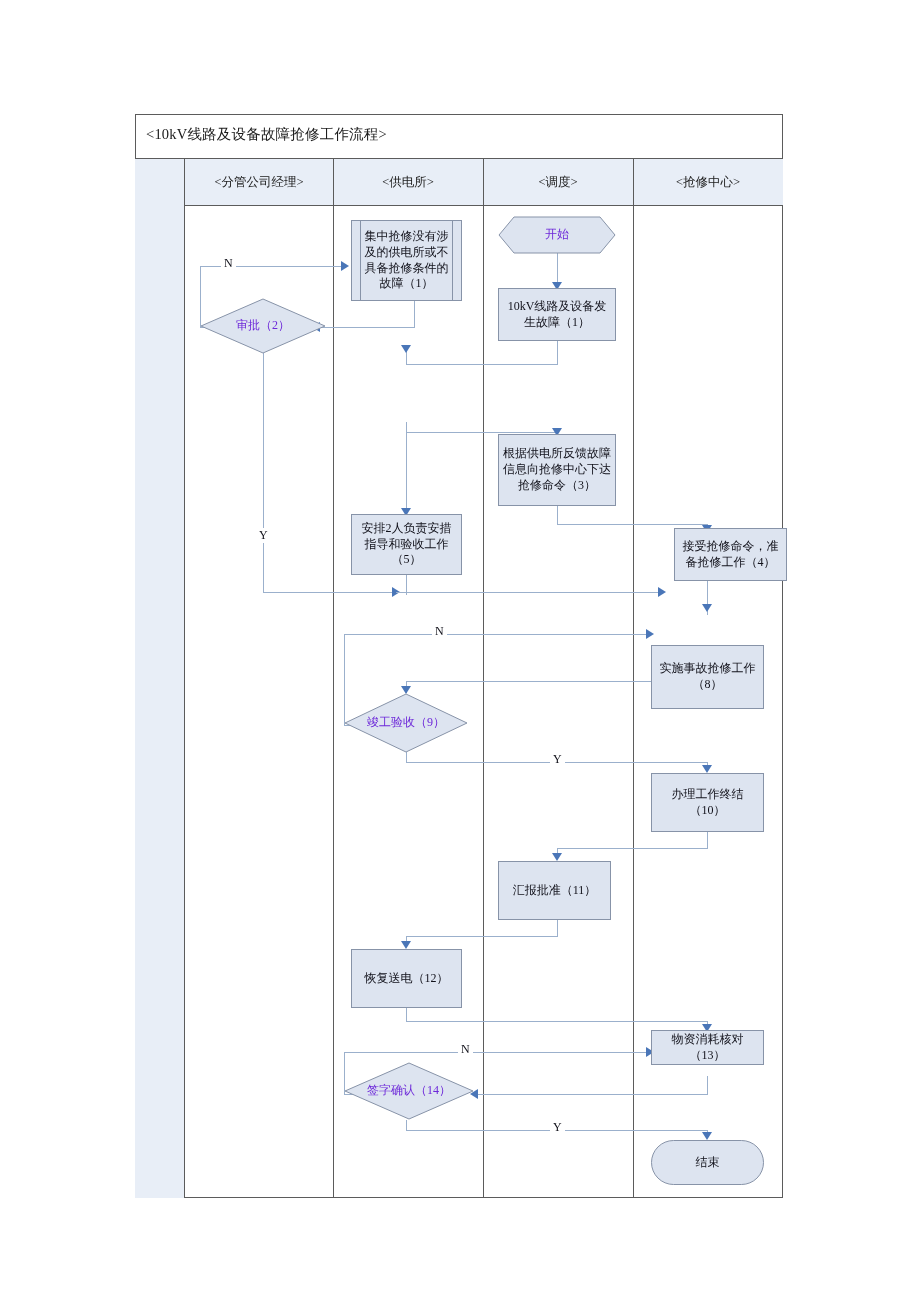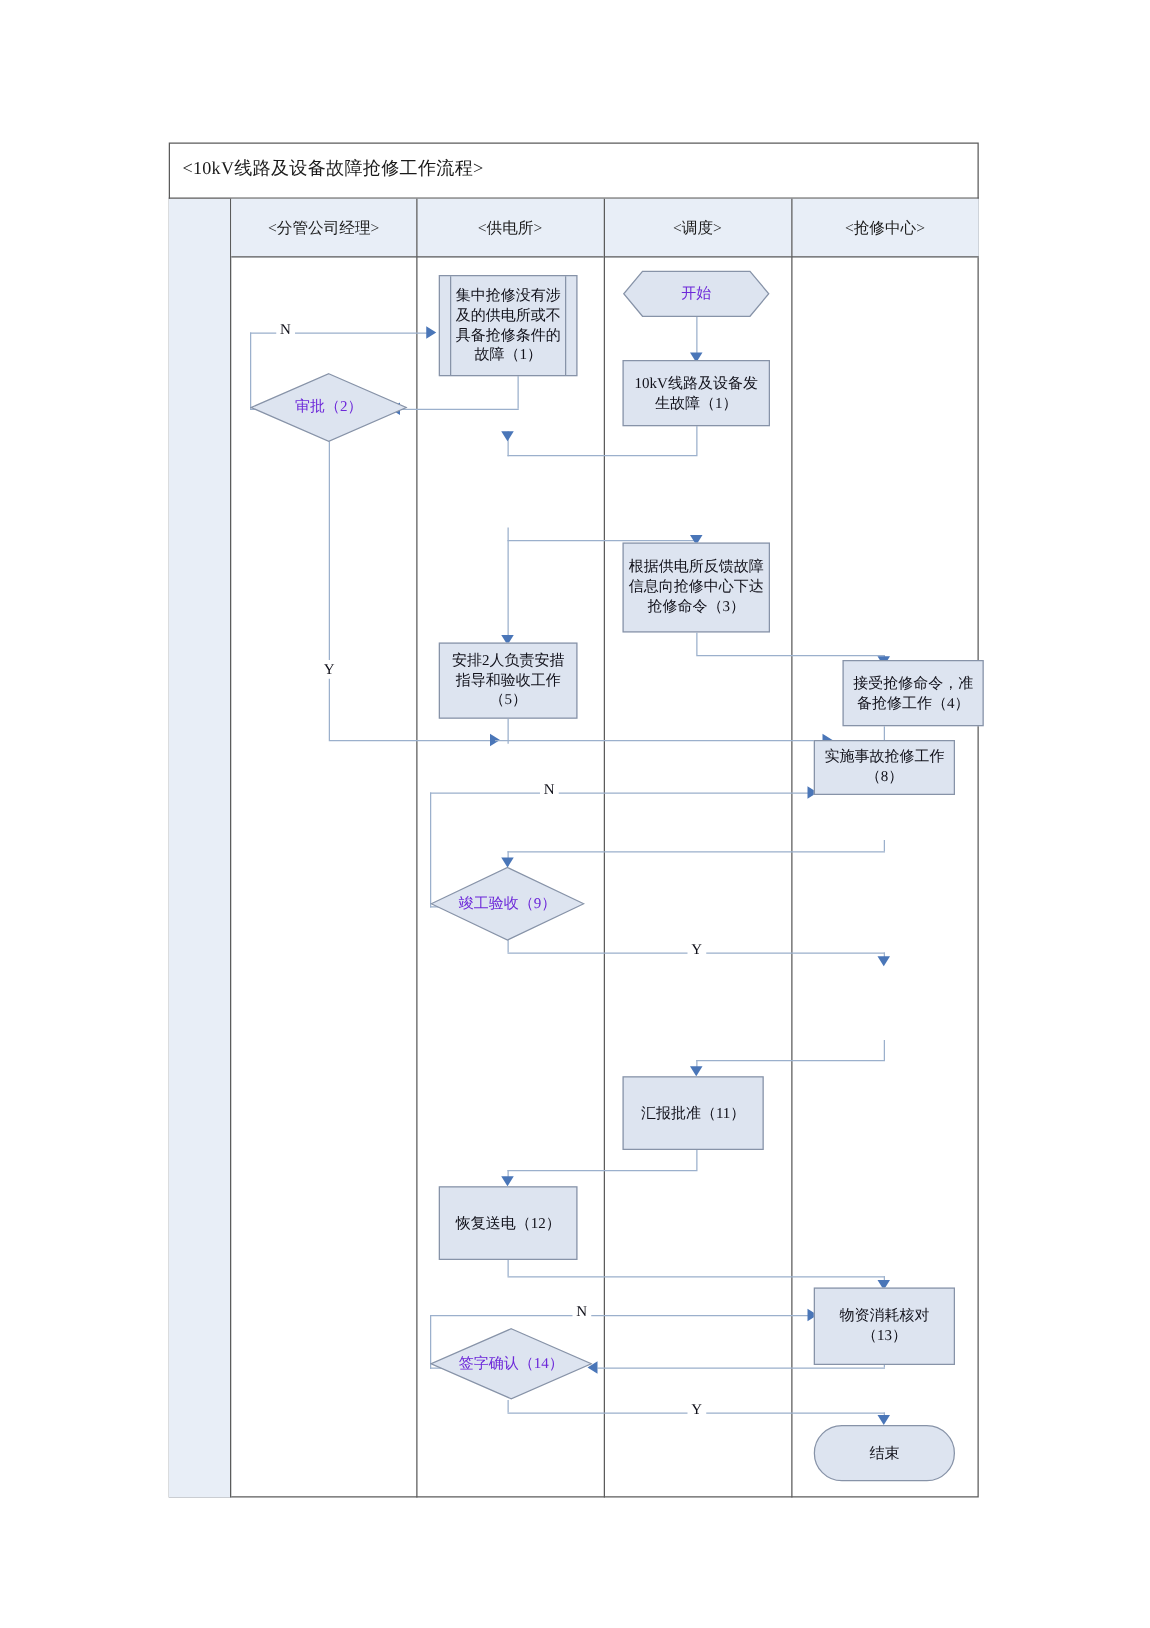--- a/index.html
+++ b/index.html
@@ -191,41 +191,44 @@
   </div>
 
   <div class="node proc" style="left:351px;top:514px;width:111px;height:61px;">
     <span>安排2人负责安措指导和验收工作（5）</span>
   </div>
 
   <div class="node proc" style="left:651px;top:528px;width:113px;height:53px;margin-left:23px;">
     <span>接受抢修命令，准备抢修工作（4）</span>
   </div>
 
-  <div class="node proc" style="left:651px;top:592px;width:113px;height:44px;">
+  <div class="node proc" style="left:651px;top:645px;width:113px;height:64px;">
     <span>实施事故抢修工作（8）</span>
   </div>
 
   <div class="diawrap" style="left:344px;top:693px;width:124px;height:60px;">
     <svg width="124" height="60" viewBox="0 0 124 60">
       <polygon points="62,1 123,30 62,59 1,30" fill="#dde4f0" stroke="#8793a8" stroke-width="1"></polygon>
     </svg>
     <div class="shapelbl">竣工验收（9）</div>
   </div>
 
+  <div class="node proc" style="left:651px;top:773px;width:113px;height:59px;">
+    <span>办理工作终结（10）</span>
+  </div>
 
   <div class="node proc" style="left:498px;top:861px;width:113px;height:59px;">
     <span>汇报批准（11）</span>
   </div>
 
   <div class="node proc" style="left:351px;top:949px;width:111px;height:59px;">
     <span>恢复送电（12）</span>
   </div>
 
-  <div class="node proc" style="left:651px;top:1030px;width:113px;height:62px;">
+  <div class="node proc" style="left:651px;top:1030px;width:113px;height:35px;">
     <span>物资消耗核对（13）</span>
   </div>
 
   <div class="diawrap" style="left:344px;top:1062px;width:130px;height:58px;">
     <svg width="130" height="58" viewBox="0 0 130 58">
       <polygon points="65,1 129,29 65,57 1,29" fill="#dde4f0" stroke="#8793a8" stroke-width="1"></polygon>
     </svg>
     <div class="shapelbl">签字确认（14）</div>
   </div>
 

